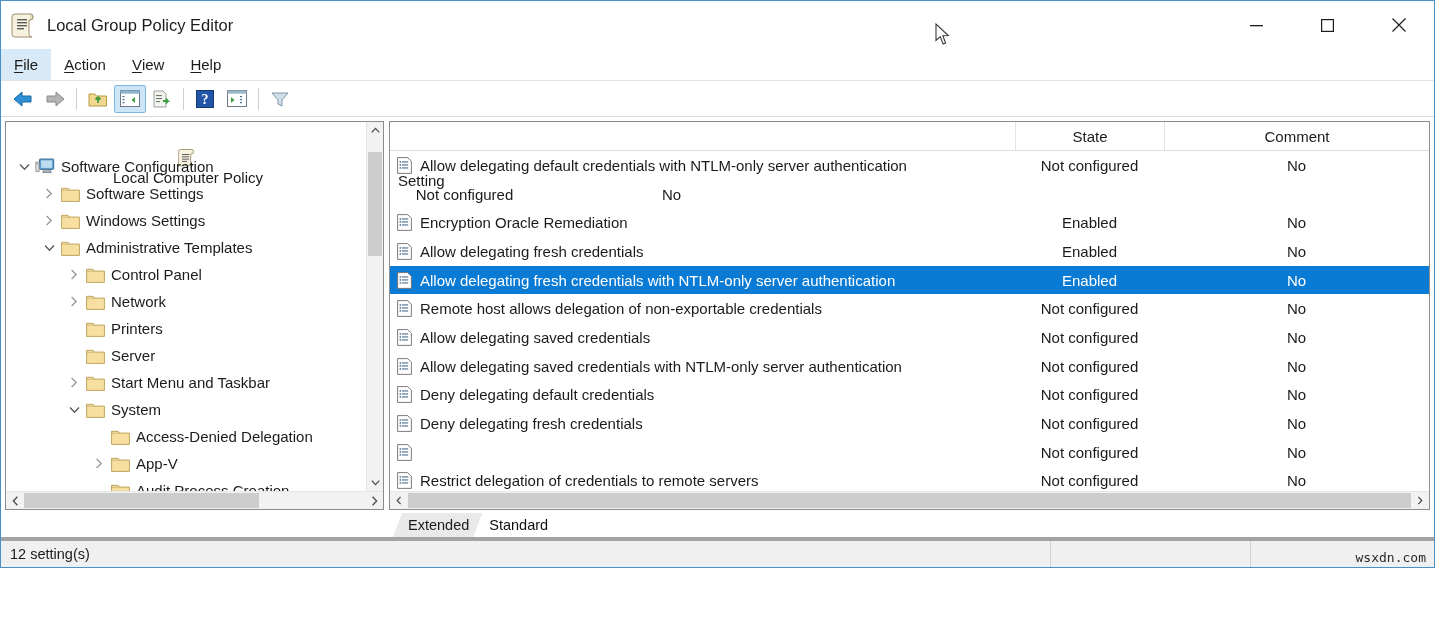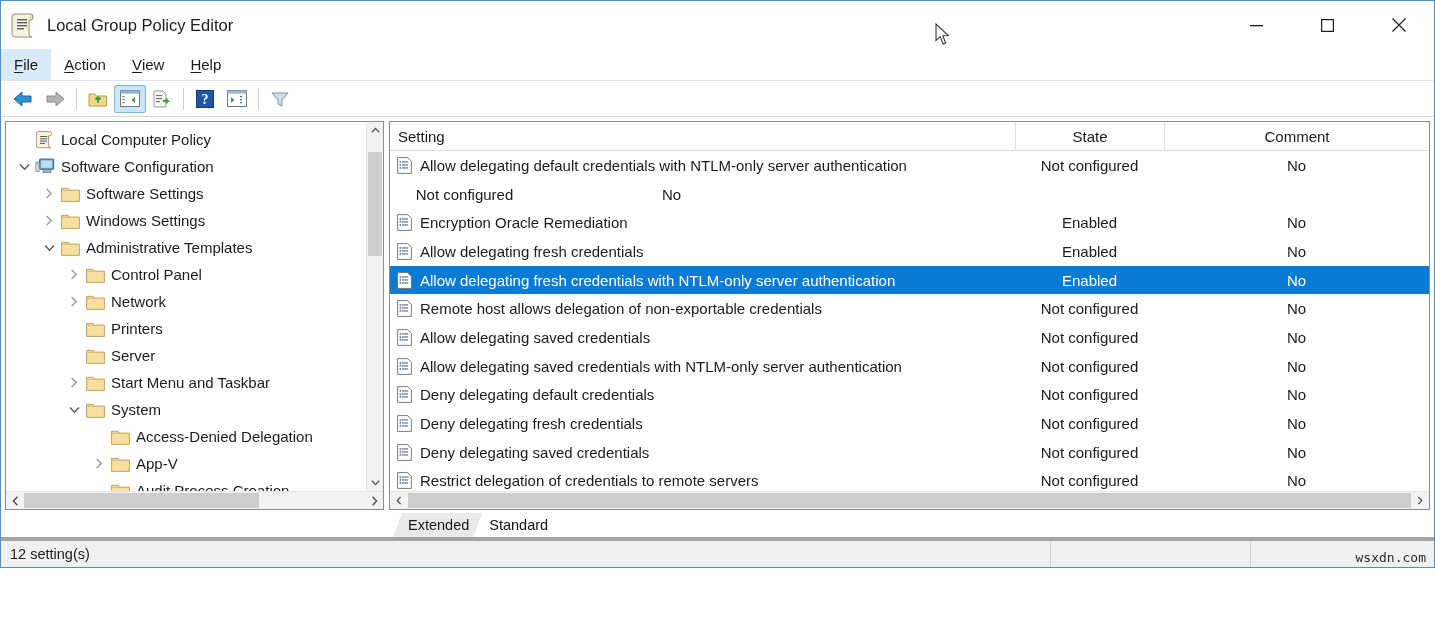--- a/index.html
+++ b/index.html
@@ -177,21 +177,21 @@
     background: #ffffff;
     border-bottom: 1px solid #dcdcdc;
     font-size: 15px; color: #1b1b1b;
   }
   .lh {
     display: flex; align-items: center;
     height: 100%;
     padding: 0 8px;
     white-space: nowrap;
   }
-  .lh.c-setting { flex: 1 1 auto; min-width: 0; }
+  .lh.c-setting { flex: 1 1 auto; min-width: 0; margin-top: 44px; }
   .lh.c-state {
     flex: 0 0 149px; justify-content: center;
     border-left: 1px solid #e2e2e2;
   }
   .lh.c-comment {
     flex: 0 0 265px; justify-content: center;
     border-left: 1px solid #e2e2e2;
   }
   #list-rows {
     flex: 1 1 auto;
@@ -391,21 +391,21 @@
         <path d="M2 3 h16 l-6 7 v6 l-4 -2 v-4 z" fill="#cfdfe8" stroke="#7f96a5" stroke-width="1"></path>
       </svg>
     </div>
   </div>
 
   <div id="body-area">
 
     <div id="tree-pane">
       <div id="tree-body">
         <div id="tree-scroll-area">
-            <div class="tnode" style="padding-left: 8px;">
+            <div class="tnode" style="padding-left: 8px; flex-direction: column;">
               <span class="twist"></span>
               <span class="ticon">
                 <svg width="19" height="19" viewBox="0 0 19 19">
                   <path d="M2.5 1.5 h11 a2.2 2.2 0 0 1 0 4.4 h-0.8 v9.6 a2.2 2.2 0 0 0 2.2 2.2 h-12.4 a2.2 2.2 0 0 1 -2.2 -2.2 v-11.8 a2.2 2.2 0 0 1 2.2 -2.2 z" fill="#f7f2df" stroke="#9c8f6a" stroke-width="0.9"></path>
                   <rect x="4" y="6" width="7.2" height="1" fill="#5c5c5c"></rect>
                   <rect x="4" y="8.3" width="7.2" height="1" fill="#5c5c5c"></rect>
                   <rect x="4" y="10.6" width="7.2" height="1" fill="#5c5c5c"></rect>
                   <rect x="4" y="12.9" width="5" height="1" fill="#5c5c5c"></rect>
                 </svg>
               </span>
@@ -786,21 +786,20 @@
             <div class="lc c-setting">
               <span class="setting-icon"><svg width="15" height="17" viewBox="0 0 15 17">
                   <path d="M0.6 0.6 h10 l3.8 3.6 v12.2 h-13.8 z" fill="#ffffff" stroke="#6d6d6d" stroke-width="0.9"></path>
                   <rect x="2.6" y="4.2" width="1.5" height="1.5" fill="#4a6a8a"></rect>
                   <rect x="5" y="4.4" width="6.2" height="1.1" fill="#4a6a8a"></rect>
                   <rect x="2.6" y="7.2" width="1.5" height="1.5" fill="#4a6a8a"></rect>
                   <rect x="5" y="7.4" width="6.2" height="1.1" fill="#4a6a8a"></rect>
                   <rect x="2.6" y="10.2" width="1.5" height="1.5" fill="#4a6a8a"></rect>
                   <rect x="5" y="10.4" width="6.2" height="1.1" fill="#4a6a8a"></rect>
                 </svg></span>
-              <span>Deny delegating saved credentials</span>
             </div>
             <div class="lc c-state">Not configured</div>
             <div class="lc c-comment">No</div>
           </div>
           <div class="lrow">
             <div class="lc c-setting">
               <span class="setting-icon"><svg width="15" height="17" viewBox="0 0 15 17">
                   <path d="M0.6 0.6 h10 l3.8 3.6 v12.2 h-13.8 z" fill="#ffffff" stroke="#6d6d6d" stroke-width="0.9"></path>
                   <rect x="2.6" y="4.2" width="1.5" height="1.5" fill="#4a6a8a"></rect>
                   <rect x="5" y="4.4" width="6.2" height="1.1" fill="#4a6a8a"></rect>

